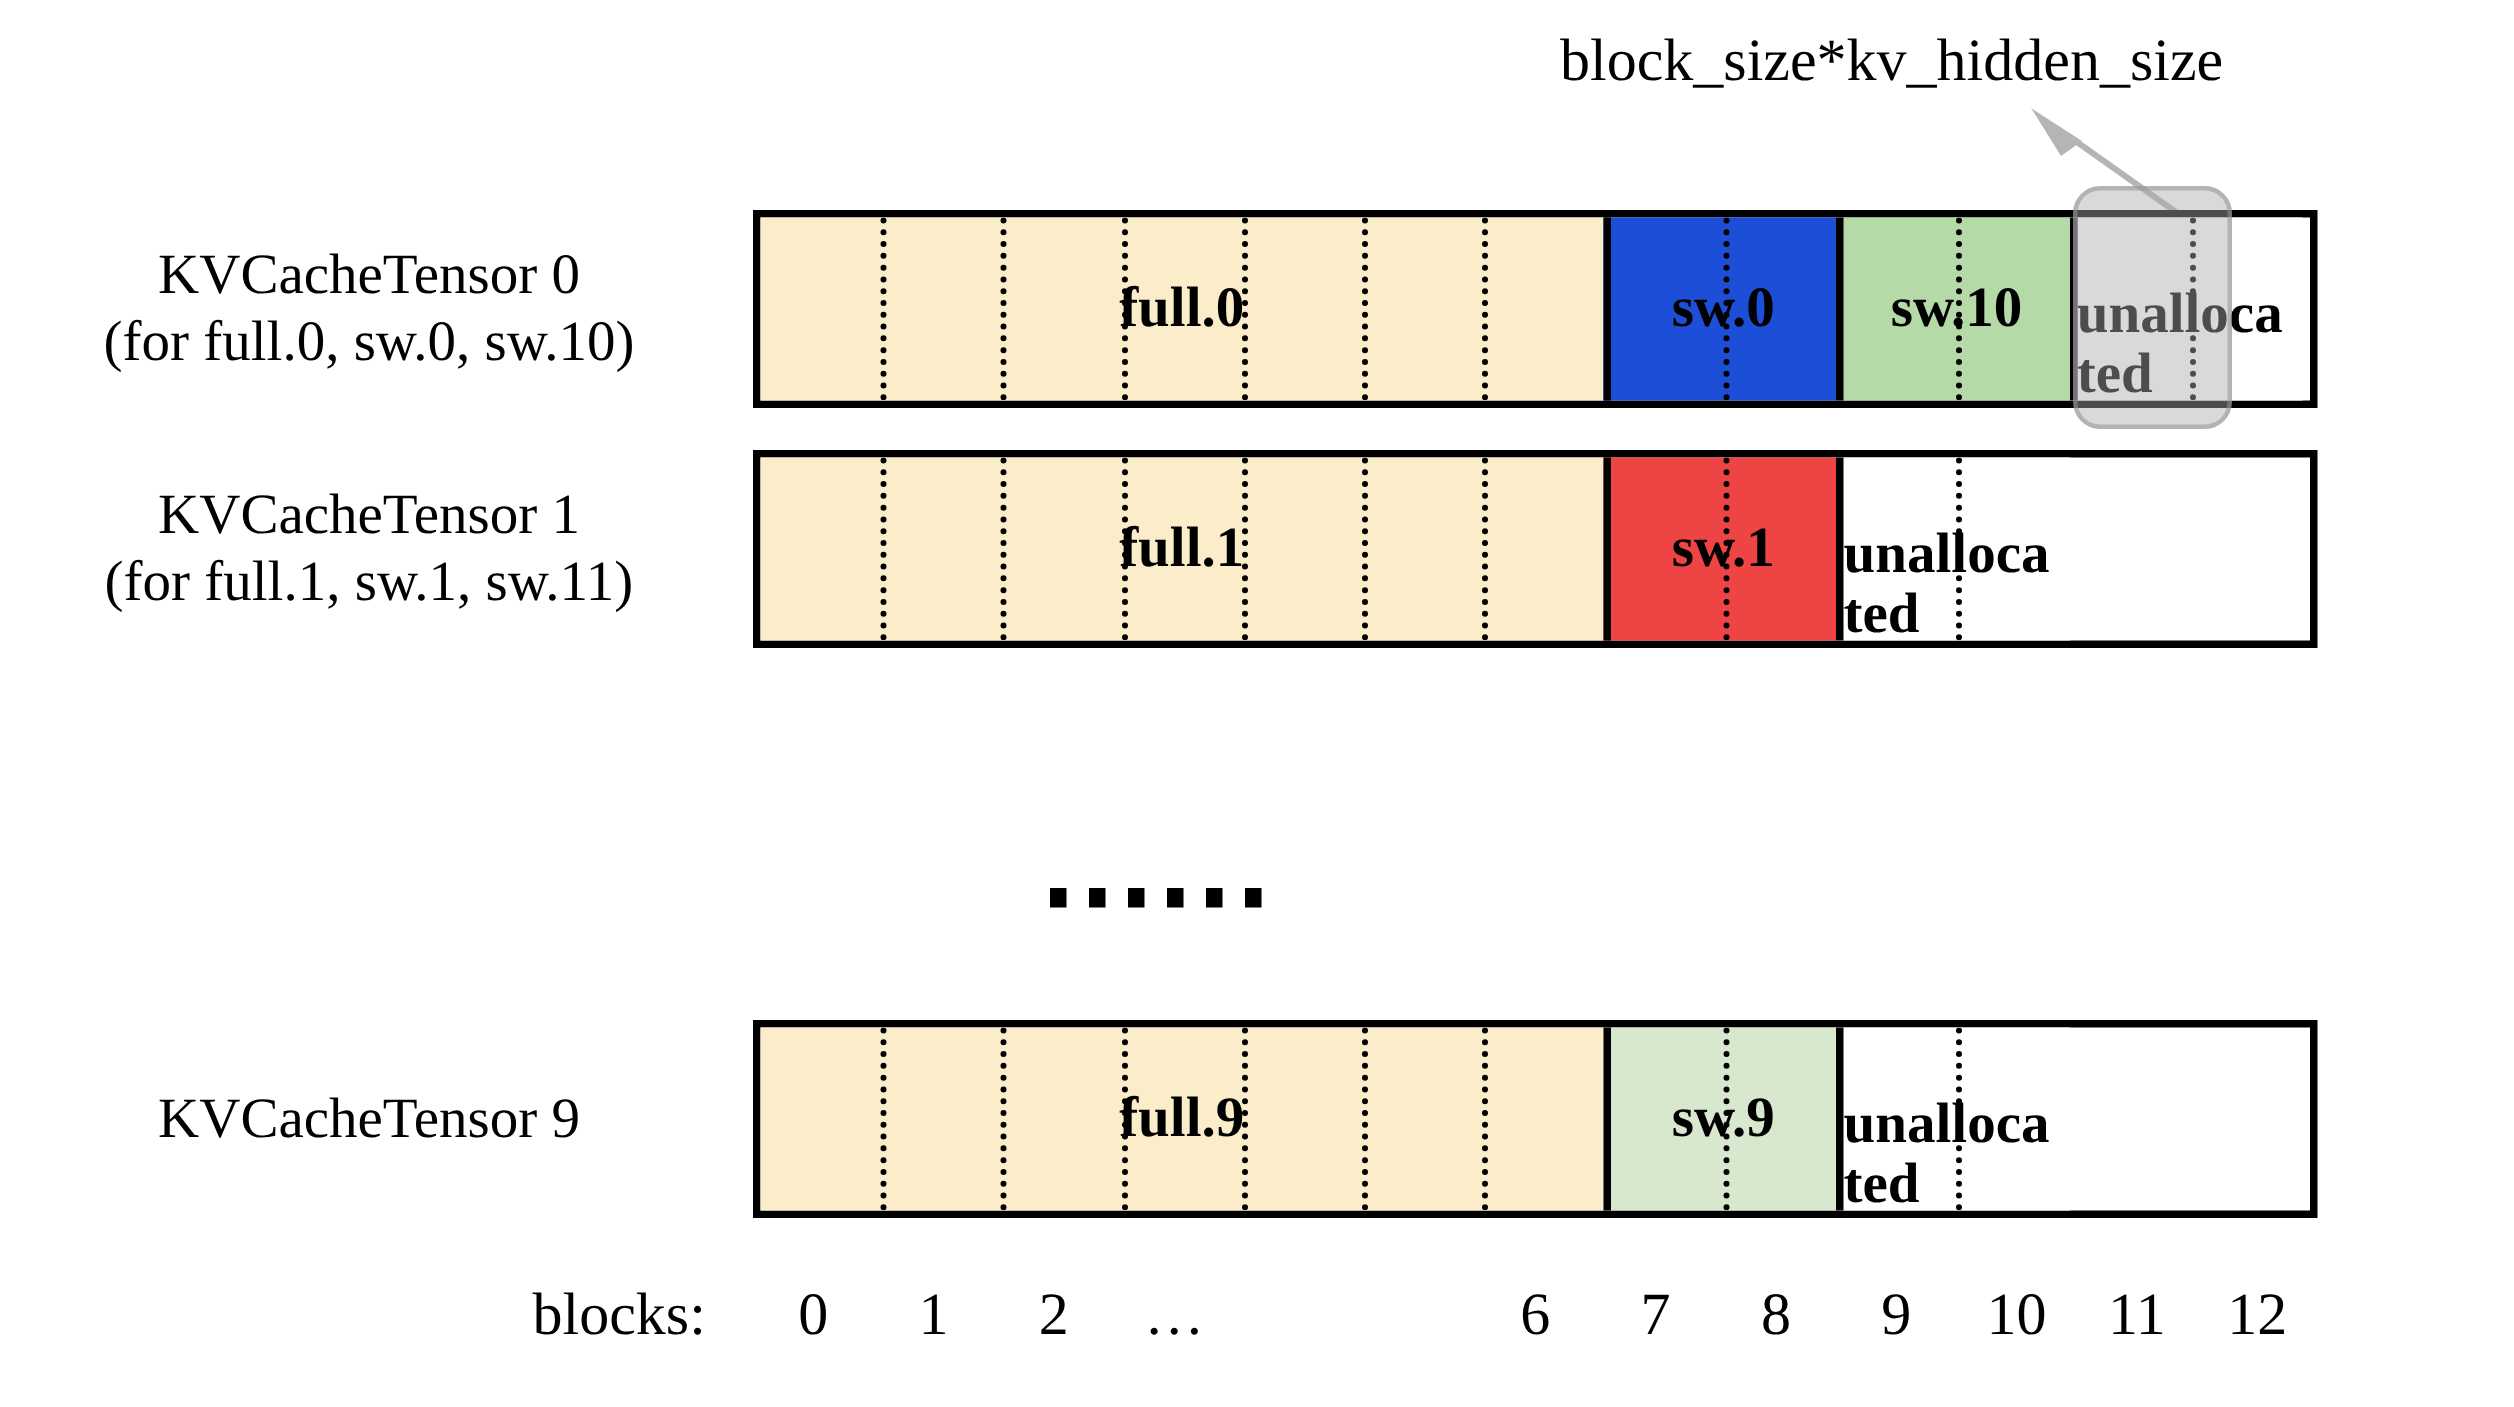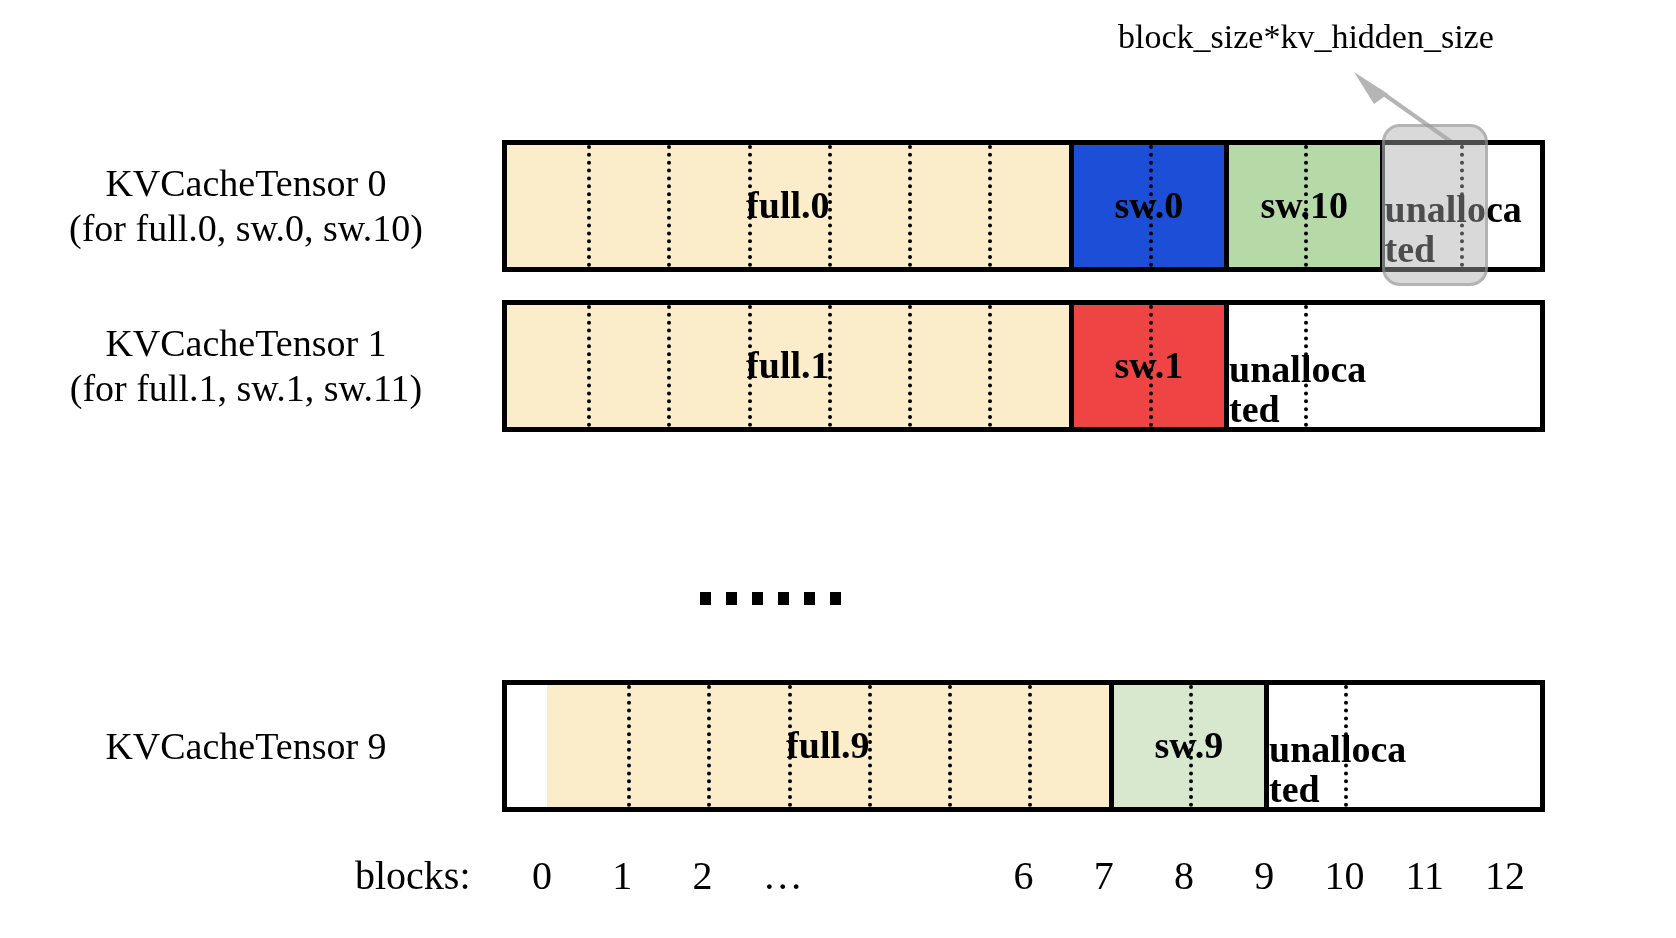--- a/index.html
+++ b/index.html
@@ -12,23 +12,23 @@
     height: 938px;
     position: relative;
     font-family: "Liberation Serif", serif;
     color: #000000;
     overflow: hidden;
   }
 
   
   #annotation-label {
     position: absolute;
-    left: 1118px;
+    left: 1040px;
     top: 18px;
-    font-size: 34px;
+    font-size: 40px;
     line-height: 1.1;
     white-space: nowrap;
     color: #000;
   }
   #annotation-arrow {
     position: absolute;
     left: 1340px;
     top: 70px;
     width: 130px;
     height: 80px;
@@ -231,21 +231,21 @@
             <div>ted</div>
           </div>
         </div>
       </div>
     </div>
     <div class="row" style="top: 674px;">
       <div class="row-label">
         <div class="line1">KVCacheTensor 9</div>
       </div>
       <div class="bar">
-        <div class="seg" style="background: rgb(252, 237, 202); flex: 0 0 561.615px; margin-left: 40px;">
+        <div class="seg" style="background: rgb(252, 237, 202); flex: 0 0 561.615px;">
           <div class="blockdiv" style="left: 80.2308px;"></div>
           <div class="blockdiv" style="left: 160.462px;"></div>
           <div class="blockdiv" style="left: 240.692px;"></div>
           <div class="blockdiv" style="left: 320.923px;"></div>
           <div class="blockdiv" style="left: 401.154px;"></div>
           <div class="blockdiv" style="left: 481.385px;"></div>
           <div class="seg-text">full.9</div>
         </div>
         <div class="seg" style="background: rgb(216, 232, 206); flex: 0 0 155.462px;">
           <div class="blockdiv" style="left: 75.2308px;"></div>

